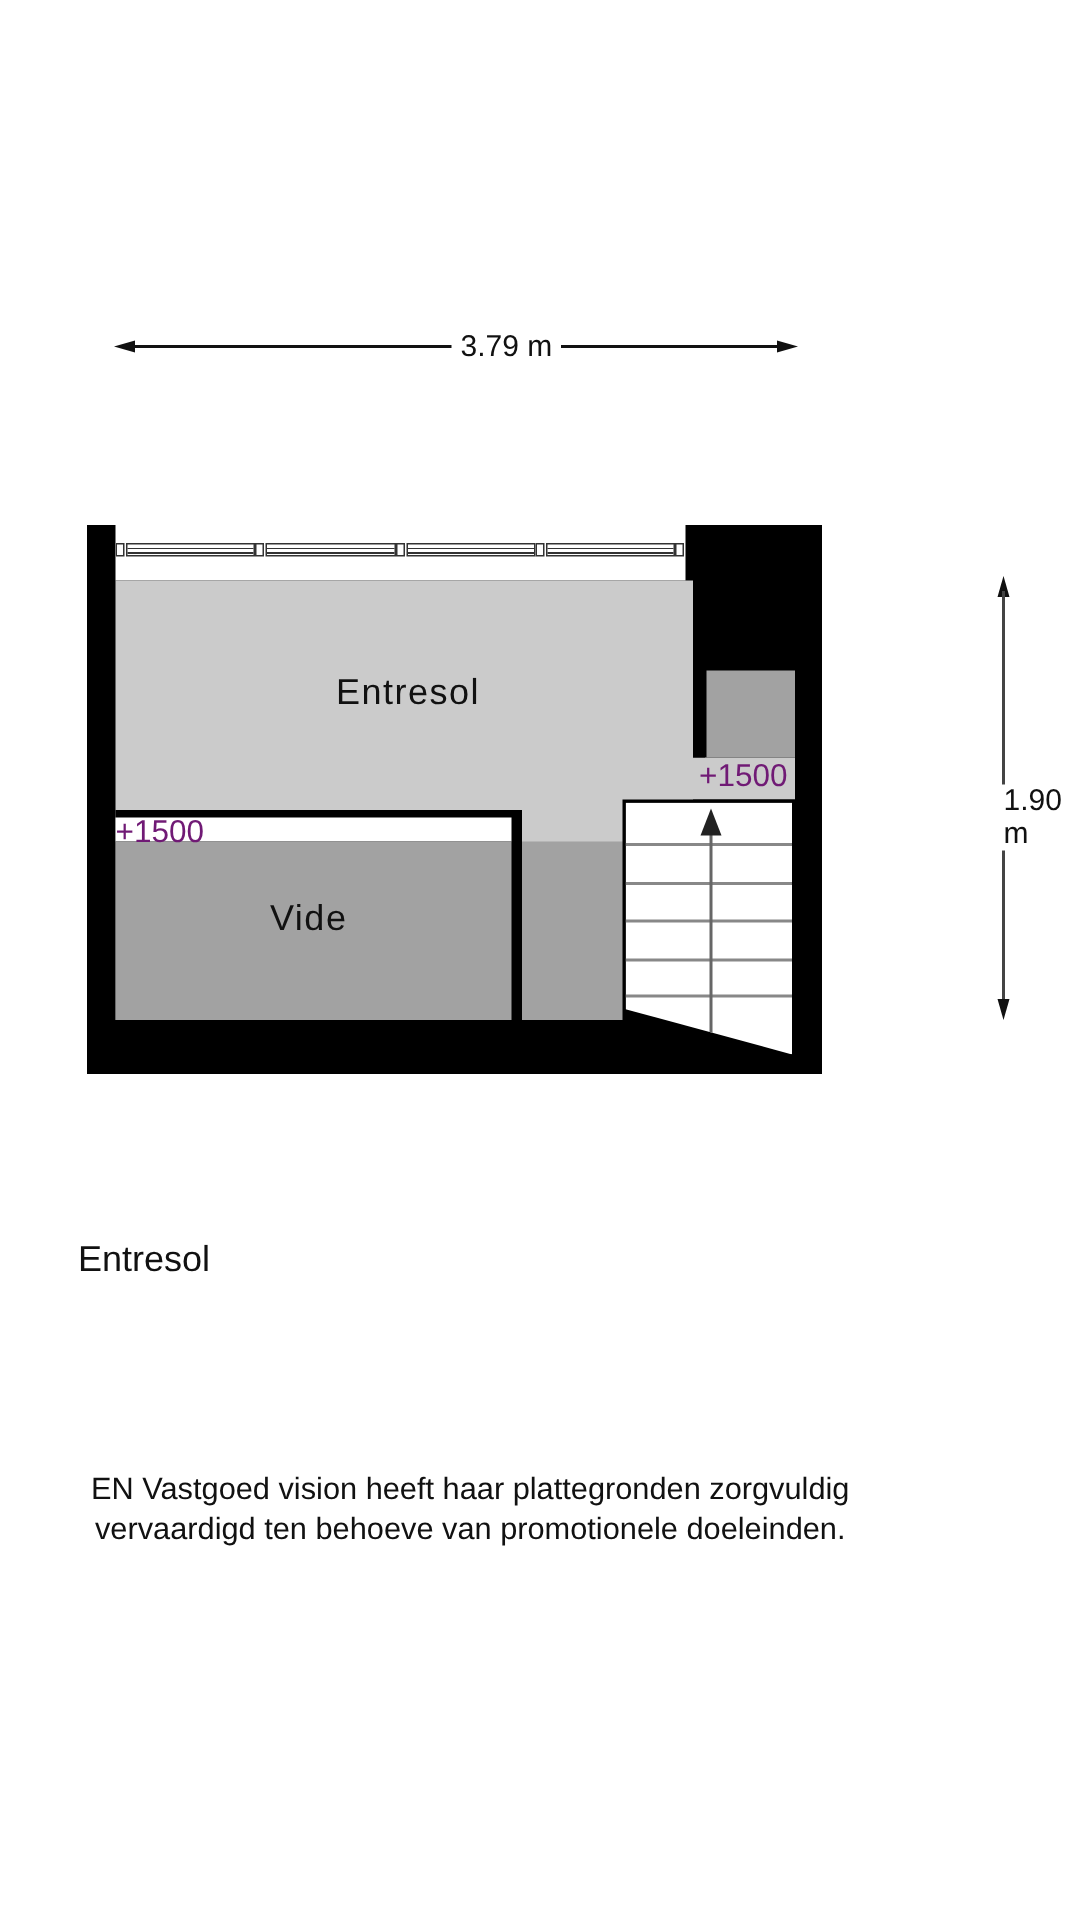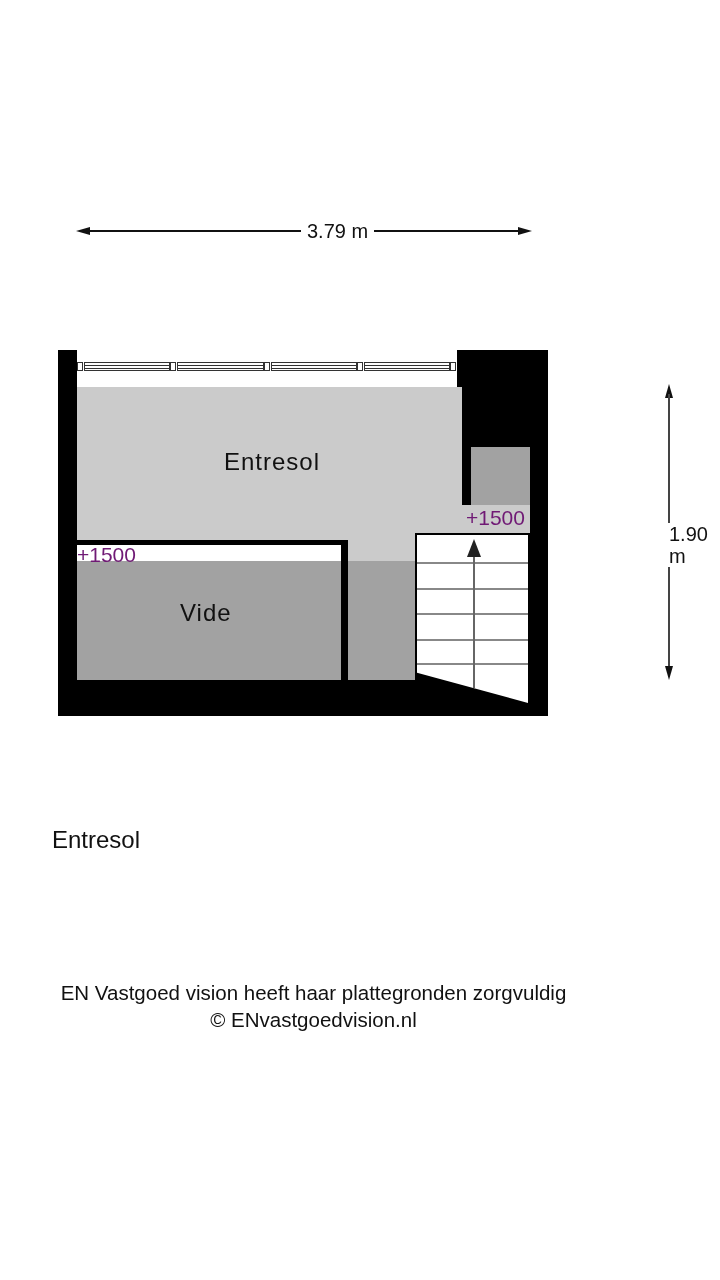--- a/index.html
+++ b/index.html
@@ -98,14 +98,14 @@
   <div class="room-label" style="left:166px; top:98px;">Entresol</div>
   <div class="room-label" style="left:122px; top:249px;">Vide</div>
   <div class="level-label" style="left:408px; top:159px;">+1500</div>
   <div class="level-label" style="left:19px; top:196px;">+1500</div>
 </div>
 
 <div class="caption" style="left:52px; top:826px;">Entresol</div>
 
 <div class="disclaimer">
   <div>EN Vastgoed vision heeft haar plattegronden zorgvuldig</div>
-  <div>© ENvastgoedvision.nl</div>
+  <div>vervaardigd ten behoeve van promotionele doeleinden.</div>
 </div>
 
 </body></html>

